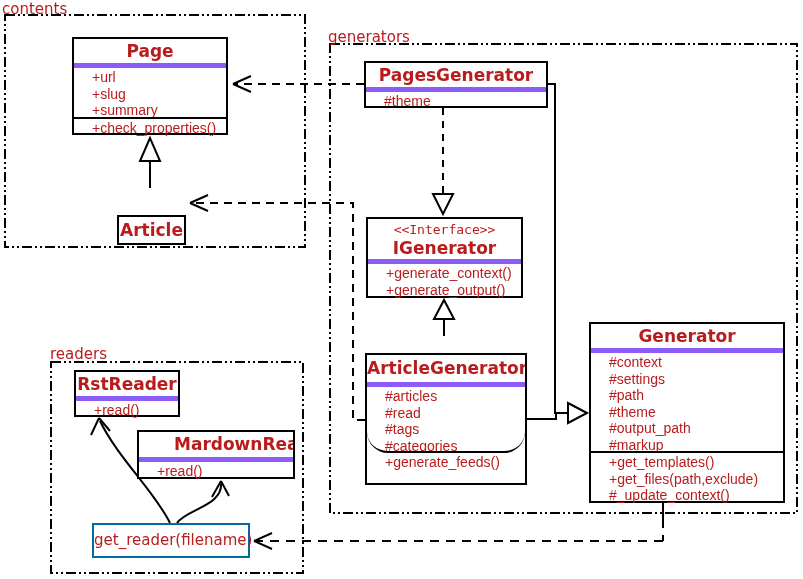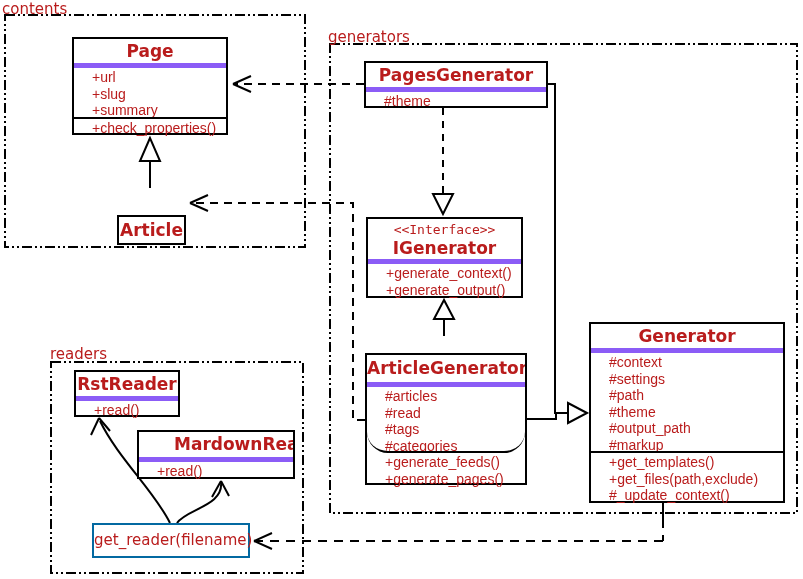--- a/index.html
+++ b/index.html
@@ -102,21 +102,20 @@
   <div class="cls" style="left:365px;top:353px;width:162px;height:132px;">
     <div class="cls-title" style="line-height:27px;">ArticleGenerator</div>
     <div class="sec divider" style="height:62px;border-radius:21px;">
       <div>#articles</div>
       <div>#read</div>
       <div>#tags</div>
       <div>#categories</div>
     </div>
     <div class="sec">
       <div>+generate_feeds()</div>
-      <div>+generate_pages()</div>
     </div>
   </div>
 
   <div class="cls" style="left:589px;top:322px;width:196px;height:181px;">
     <div class="cls-title">Generator</div>
     <div class="sec divider" style="height:96px;">
       <div>#context</div>
       <div>#settings</div>
       <div>#path</div>
       <div>#theme</div>

